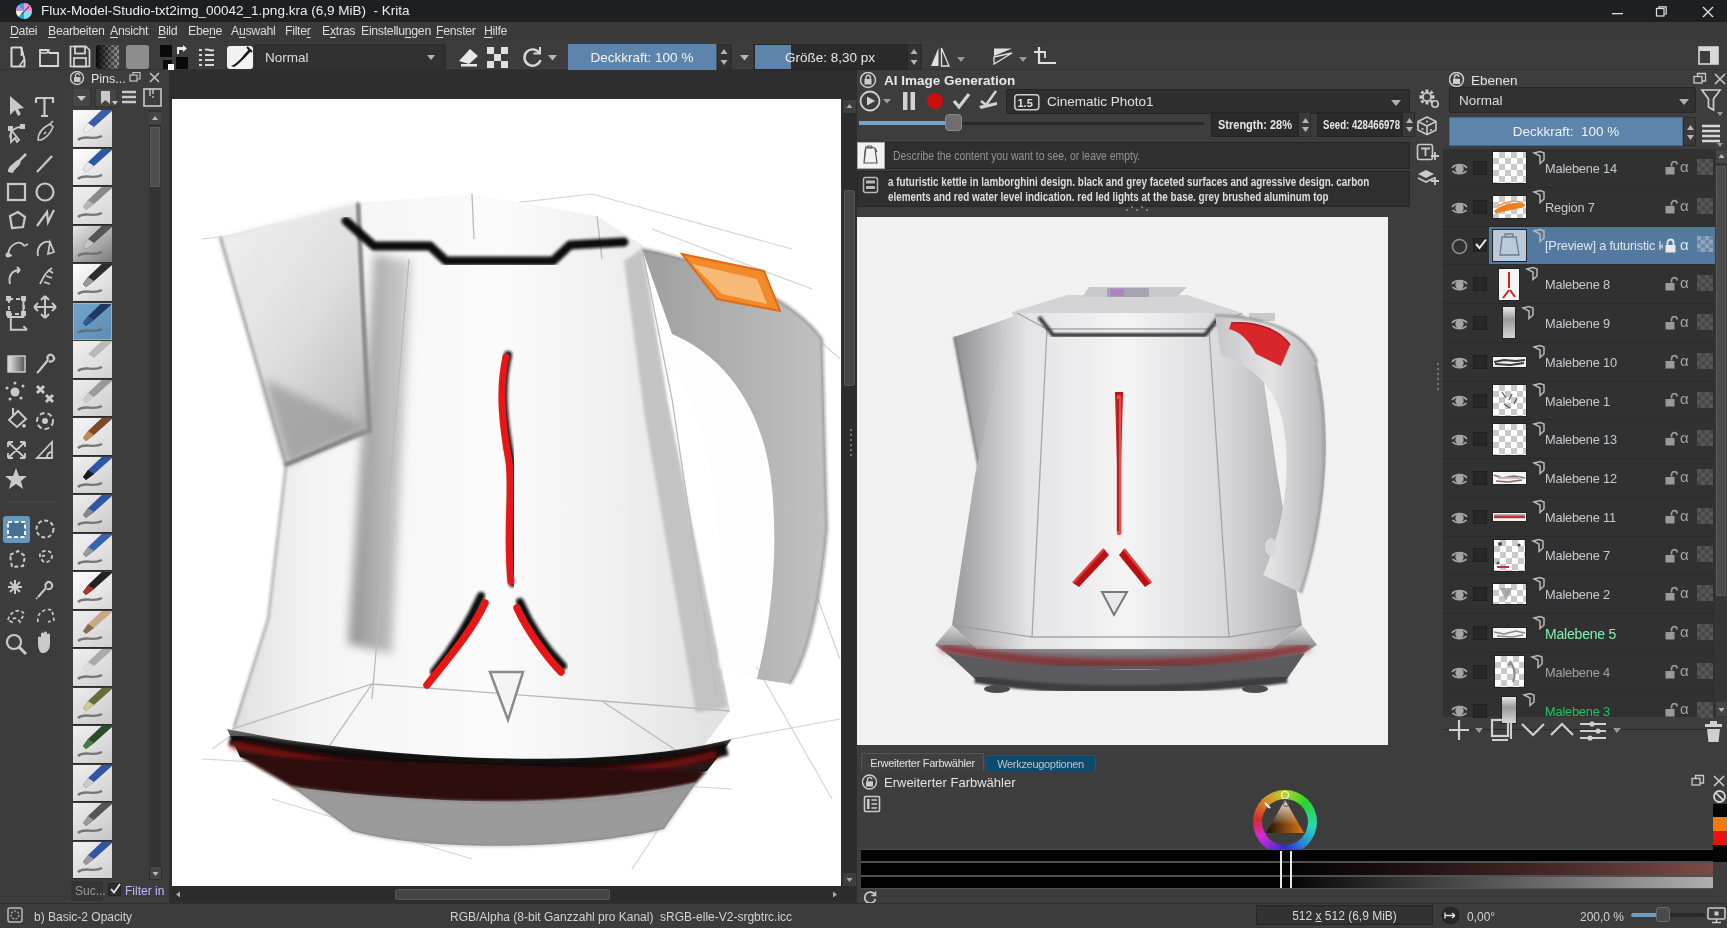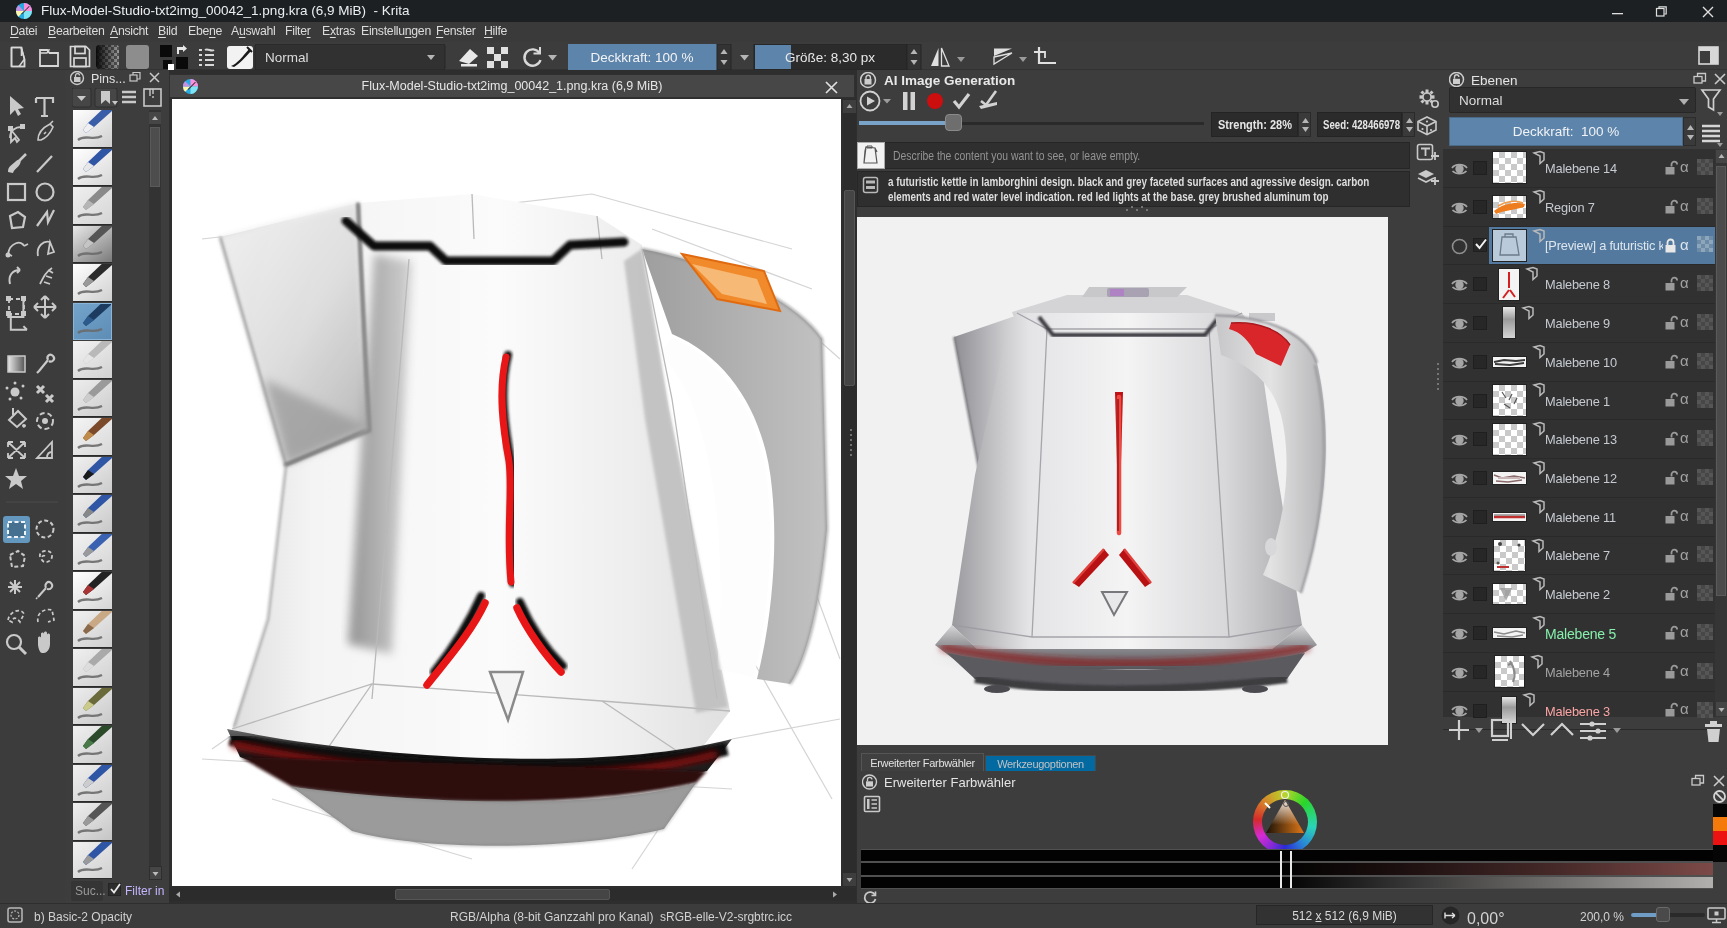--- a/index.html
+++ b/index.html
@@ -442,34 +442,20 @@
 <div class="abs" style="left:71px;top:881px;width:32px;height:20px;background:#353535;border-radius:2px">
 <span style="position:absolute;left:4px;top:3px;font-size:12px;color:#9a9a9a">Suc...</span>
     </div>
 <div class="abs" style="left:108px;top:883px;width:13px;height:13px;background:#2d2d2d;border:1px solid #242424"></div>
 <svg class="abs" style="left:108px;top:881px" width="15" height="15">
       <path d="M3 8 L6 11.5 L12 3" stroke="#e8e8e8" stroke-width="1.8" fill="none"></path>
     </svg>
 <span class="abs" style="left:125px;top:884px;font-size:12px;color:#c4b5fd">Filter in</span>
 
 <div class="panel" style="left:169px;top:70px;width:688px;height:833px;background:#2e2e2e"></div>
-<div class="abs" style="left:169px;top:74px;width:686px;height:24px;background:#474747;border:1px solid #303030">
-  <svg class="abs" style="left:13px;top:4px" width="15" height="15" viewBox="0 0 16 16">
-    <circle cx="8" cy="8" r="8" fill="#29abe2"></circle>
-    <path d="M8 8 L8 0 A8 8 0 0 1 16 8 Z" fill="#ff8ddb"></path>
-    <path d="M8 8 L16 8 A8 8 0 0 1 8 16 Z" fill="#7ee3f2"></path>
-    <path d="M8 8 L2.3 13.7 A8 8 0 0 1 0 8 Z" fill="#fff7ae"></path>
-    <path d="M8 8 L0 8 A8 8 0 0 1 2.3 2.3 Z" fill="#c490e4"></path>
-    <path d="M5 11 L13 3 L13.6 3.6 L6 11.5 Z" fill="#333"></path>
-  </svg>
-  <div style="text-align:center;font-size:12.5px;color:#e6e6e6;padding-top:4px">Flux-Model-Studio-txt2img_00042_1.png.kra (6,9 MiB)</div>
-  <svg class="abs" style="left:655px;top:6px" width="13" height="13">
-        <path d="M1 1 L12 12 M12 1 L1 12" stroke="#e0e0e0" stroke-width="1.7"></path>
-      </svg>
-</div>
 <div class="abs" style="left:172px;top:99px;width:669px;height:787px;background:#fff;overflow:hidden">
 <svg width="669" height="787" viewBox="0 0 669 787">
   <defs>
     <linearGradient id="spg" x1="0" y1="0" x2="0.8" y2="1">
       <stop offset="0" stop-color="#f2f2f2"></stop>
             <stop offset="0.55" stop-color="#dedede"></stop>
             <stop offset="1" stop-color="#b9b9b9"></stop>
     </linearGradient>
     <linearGradient id="bodyg" x1="0" y1="0" x2="1" y2="0">
       <stop offset="0" stop-color="#dcdcdc"></stop>
@@ -591,20 +577,30 @@
   <path d="M25 9 l8 0 l-4 4.5 z" fill="#9d9d9d"></path>
   <rect x="45" y="2" width="4.5" height="18" fill="#d2d2d2"></rect>
   <rect x="52.5" y="2" width="4.5" height="18" fill="#d2d2d2"></rect>
   <circle cx="77" cy="11" r="8" fill="#cc0e0e"></circle>
   <path d="M96 11 L101 17 L111 4" fill="none" stroke="#d2d2d2" stroke-width="3.2"></path>
   <g transform="translate(119,0)">
     <path d="M2 16 L20 12 L20 15 L4 19 Z" fill="#d2d2d2"></path>
     <path d="M4 11 L9 15 L19 1" fill="none" stroke="#d2d2d2" stroke-width="2.6"></path>
   </g>
 </svg>
+<div class="abs inp" style="left:1006px;top:89px;width:404px;height:25px;border-radius:2px;background:#2e2e2e">
+  <svg class="abs" style="left:7px;top:4px" width="26" height="17" viewBox="0 0 26 17">
+    <rect x="0.8" y="0.8" width="24" height="15" rx="3" fill="none" stroke="#cfcfcf" stroke-width="1.5"></rect>
+    <text x="3.5" y="12.5" font-size="11" font-weight="bold" fill="#e2e2e2" font-family="Liberation Sans">1.5</text>
+  </svg>
+  <span class="abs" style="left:40px;top:4px;font-size:13.5px;color:#e2e2e2">Cinematic Photo1</span>
+  <svg class="abs" style="left:383px;top:9px" width="12" height="8">
+        <path d="M1 1 l10 0 l-5 6 z" fill="#b0b0b0"></path>
+      </svg>
+</div>
 
 <svg class="abs" style="left:1416px;top:88px" width="26" height="100" viewBox="0 0 26 100">
   <g fill="none" stroke="#c9c9c9" stroke-width="1.6">
     <circle cx="11" cy="9" r="4"></circle>
     <g fill="#c9c9c9" stroke="none">
           <rect x="9.5" y="1.5" width="3" height="3.5"></rect>
           <rect x="9.5" y="13" width="3" height="3.5"></rect>
           <rect x="3.5" y="7.3" width="3.5" height="3.4"></rect>
           <rect x="15" y="7.3" width="3.5" height="3.4"></rect>
           <rect x="5" y="3" width="3" height="3" transform="rotate(45 6.5 4.5)"></rect>
@@ -1273,21 +1269,21 @@
 <svg class="abs" style="left:1451px;top:702px" width="17" height="17" viewBox="0 0 17 17">
 <path d="M1 8 C4 3.5 13 3.5 16 8" fill="none" stroke="#a5a5a5" stroke-width="1.7"></path>
 <circle cx="8.5" cy="9" r="4.2" fill="#a5a5a5"></circle>
 <path d="M1.5 11 C5 14.5 12 14.5 15.5 11" fill="none" stroke="#a5a5a5" stroke-width="1.7"></path>
     </svg>
 <div class="abs" style="left:1473px;top:704px;width:14px;height:14px;background:#272727;border:1px solid #1f1f1f"></div>
 <div class="abs" style="left:1501px;top:696.4px;width:16px;height:28px;background:linear-gradient(180deg,#e8e8e8,#9a9a9a 40%,#d5d5d5);border:1px solid #222"></div>
 <svg class="abs" style="left:1522px;top:692px" width="14" height="15" viewBox="0 0 14 15">
       <path d="M2 3 L8 1.5 L12 3 L12 10 L8 13.5 L8 6 L2 3 Z" fill="none" stroke="#b9b9b9" stroke-width="1.5"></path>
     </svg>
-<span class="abs" style="left:1545px;top:704px;font-size:12.8px;letter-spacing:-0.2px;color:#fca5a5;white-space:nowrap">Malebene 3</span>
+<span class="abs" style="left:1545px;top:704px;font-size:12.8px;letter-spacing:-0.2px;color:#22c55e;white-space:nowrap">Malebene 3</span>
 <svg class="abs" style="left:1663px;top:702px" width="15" height="16" viewBox="0 0 15 16">
       <rect x="2.5" y="7" width="9" height="7.5" fill="#9a9a9a"></rect>
       <path d="M8.5 6.5 V4.5 a2.8 2.8 0 0 1 5.6 0" fill="none" stroke="#9a9a9a" stroke-width="1.8"></path>
     </svg>
 <span class="abs" style="left:1680px;top:700px;font-size:15px;color:#a2a2a2;font-family:'Liberation Sans',sans-serif">α</span>
 <svg class="abs" style="left:1697px;top:702px" width="16" height="16">
       <g>
 <rect x="0" y="0" width="16" height="16" fill="#474747"></rect>
 <rect x="0" y="0" width="4" height="4" fill="#565656"></rect>
         <rect x="8" y="0" width="4" height="4" fill="#565656"></rect>
@@ -1328,21 +1324,21 @@
 <rect x="2" y="5" width="17" height="3"></rect>
         <rect x="7" y="2" width="7" height="3"></rect>
 <path d="M4 10 H17 L15.5 23 H5.5 Z"></path>
 </g>
 </svg>
 
 <div class="abs" style="left:857px;top:748px;width:586px;height:155px;background:#3d3d3d"></div>
 <div class="abs" style="left:861px;top:753px;width:123px;height:18px;background:#404040;border:1px solid #555;border-bottom:none">
   <div style="font-size:11px;letter-spacing:-0.3px;color:#e2e2e2;text-align:center;padding-top:3px;white-space:nowrap">Erweiterter Farbwähler</div>
     </div>
-<div class="abs" style="left:985px;top:755px;width:111px;height:16px;background:#0369a1;border:1px solid #484848;border-bottom:none">
+<div class="abs" style="left:985px;top:755px;width:111px;height:16px;background:#0c4a6e;border:1px solid #484848;border-bottom:none">
   <div style="font-size:11px;letter-spacing:-0.3px;color:#c2c2c2;text-align:center;padding-top:2px;white-space:nowrap">Werkzeugoptionen</div>
     </div>
 <svg class="abs" style="left:862px;top:774px" width="230" height="16" viewBox="0 0 230 16">
   <circle cx="7.5" cy="8" r="7" fill="none" stroke="#cdcdcd" stroke-width="1.4"></circle>
   <rect x="4" y="7.3" width="7" height="5.2" fill="#cdcdcd"></rect>
       <path d="M5.5 7.3 V5.5 a2.2 2.2 0 0 1 4.4 0" fill="none" stroke="#cdcdcd" stroke-width="1.3"></path>
   <text x="22" y="13" font-size="13px" fill="#e4e4e4" font-family="Liberation Sans">Erweiterter Farbwähler</text>
 </svg>
 <svg class="abs" style="left:1691px;top:774px" width="36" height="15" viewBox="0 0 36 15">
   <rect x="1" y="4.5" width="8" height="6.5" fill="none" stroke="#c9c9c9" stroke-width="1.3"></rect>
@@ -1402,21 +1398,21 @@
 </svg>
 <span class="abs" style="left:34px;top:910px;font-size:12px;color:#d2d2d2">b) Basic-2 Opacity</span>
 <span class="abs" style="left:450px;top:910px;font-size:12px;color:#d2d2d2">RGB/Alpha (8-bit Ganzzahl pro Kanal)&nbsp; sRGB-elle-V2-srgbtrc.icc</span>
 <div class="abs" style="left:1256px;top:905px;width:177px;height:20px;background:#323232;border:1px solid #262626">
   <div style="text-align:center;font-size:12px;color:#d8d8d8;padding-top:3px">512 <u>x</u> 512 (6,9 MiB)</div>
     </div>
 <svg class="abs" style="left:1441px;top:906px" width="19" height="19" viewBox="0 0 19 19">
   <circle cx="9.5" cy="9.5" r="9" fill="#262626"></circle>
   <path d="M4 9.5 H14 M14 9.5 L11 7 M14 9.5 L11 12 M4 6.5 V12.5" stroke="#e0e0e0" stroke-width="1.4" fill="none"></path>
 </svg>
-<span class="abs" style="left:1467px;top:910px;font-size:16px;color:#d2d2d2">0,00°</span>
+<span class="abs" style="left:1467px;top:910px;font-size:12px;color:#d2d2d2">0,00°</span>
 <span class="abs" style="left:1580px;top:910px;font-size:12px;color:#d2d2d2">200,0 %</span>
 <div class="abs" style="left:1631px;top:913px;width:74px;height:4px;border-radius:2px;background:#2a2a2a"></div>
 <div class="abs" style="left:1631px;top:913px;width:30px;height:4px;border-radius:2px;background:#6f9dc6"></div>
 <div class="abs" style="left:1656px;top:907px;width:14px;height:15px;background:#4a4a4a;border:1px solid #6a6a6a;border-radius:3px"></div>
 <svg class="abs" style="left:1707px;top:907px" width="19" height="17" viewBox="0 0 19 17">
   <rect x="1" y="1" width="17" height="11" rx="1" fill="none" stroke="#c9c9c9" stroke-width="1.6"></rect>
   <rect x="7.5" y="4.5" width="4" height="4" fill="#c9c9c9"></rect>
   <path d="M9.5 12 V15 M5 15.5 H14" stroke="#c9c9c9" stroke-width="1.5"></path>
 </svg>
 <svg class="abs" style="left:1435px;top:362px" width="6" height="30">

